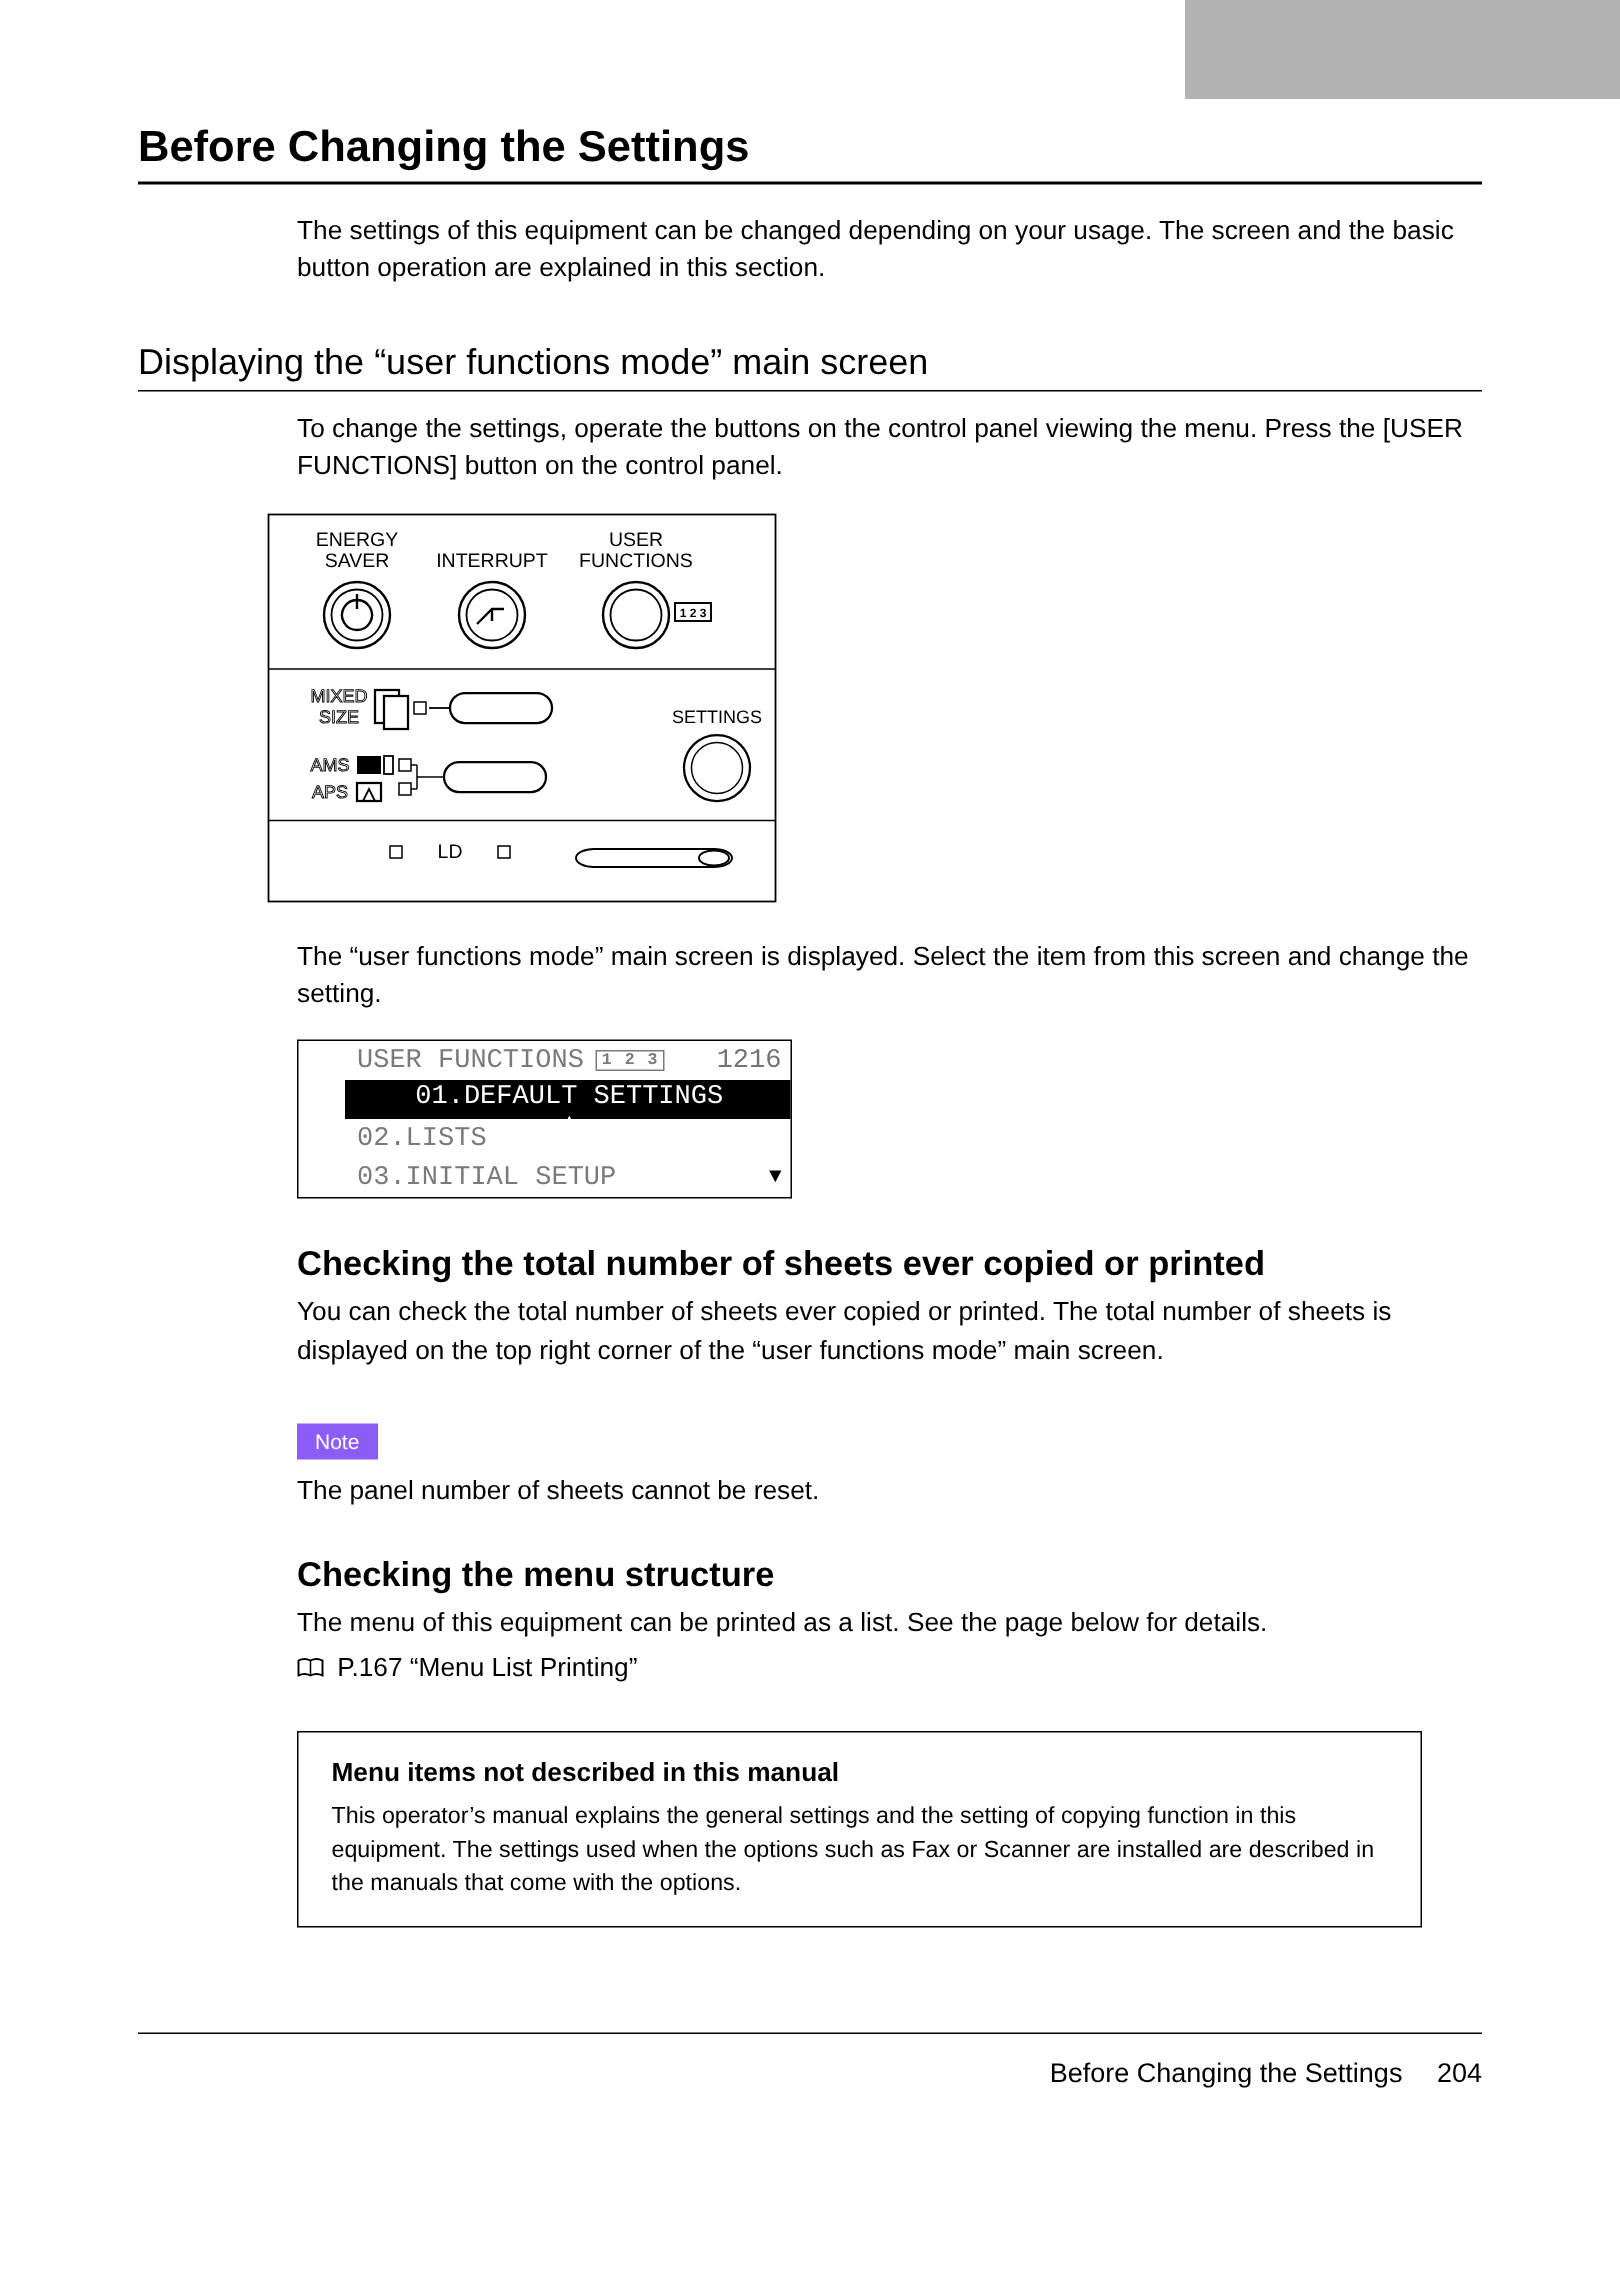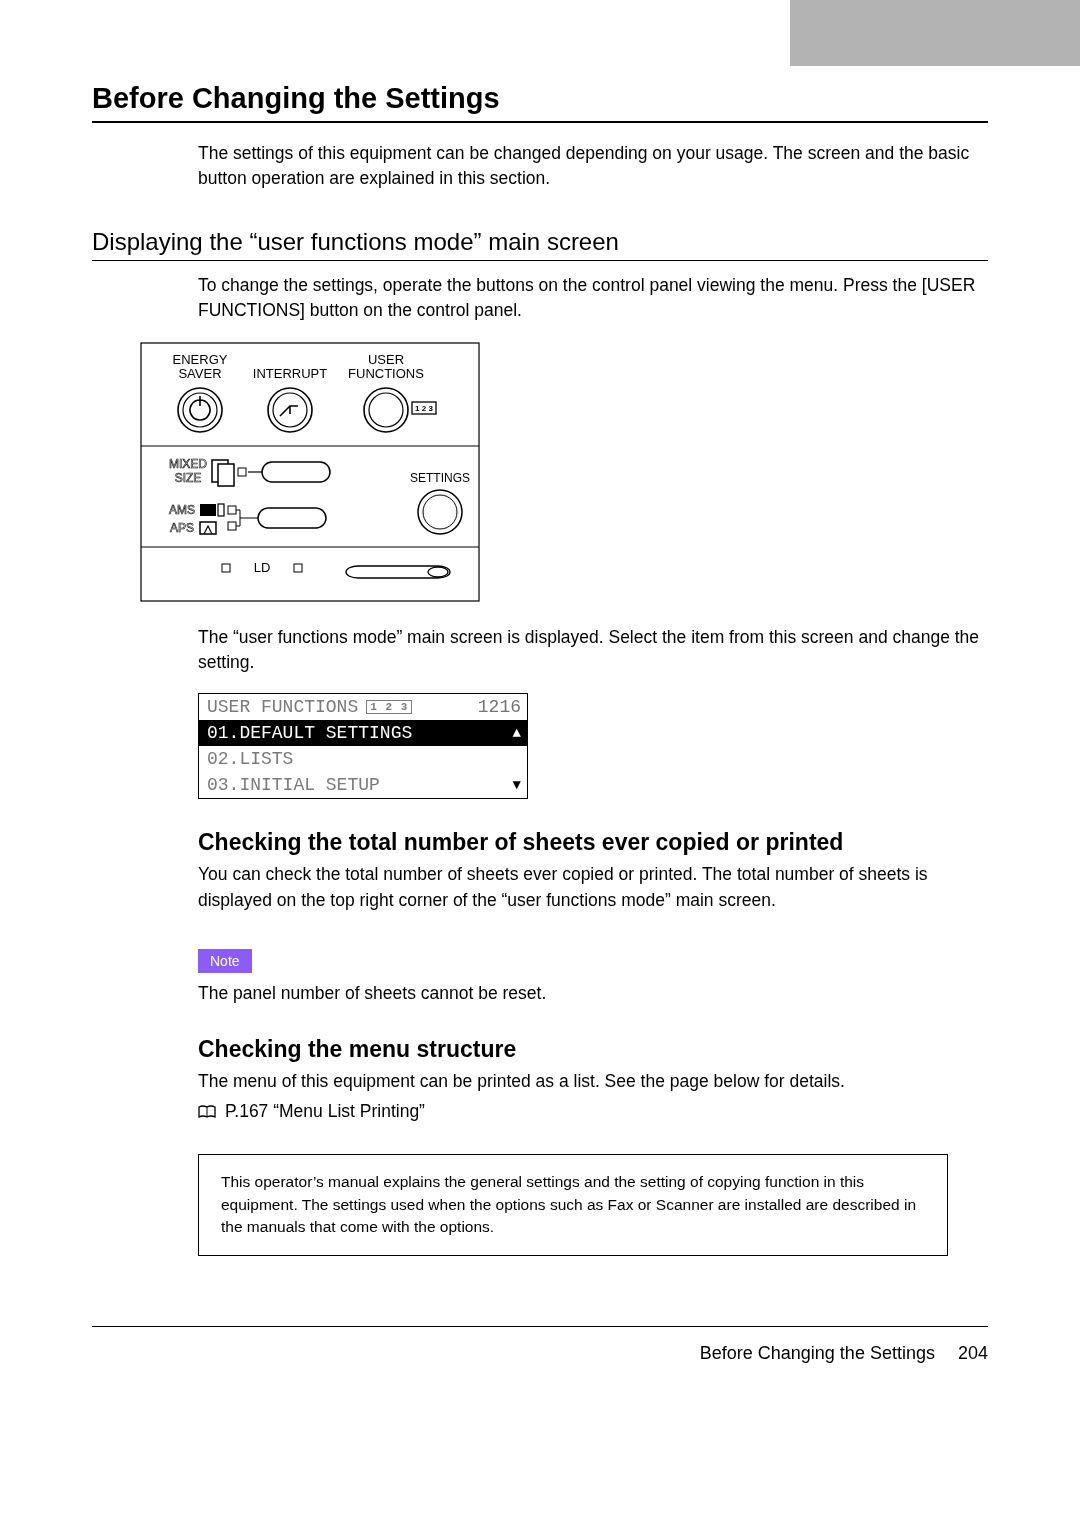--- a/index.html
+++ b/index.html
@@ -27,27 +27,27 @@
   .book-icon { display: inline-block; width: 18px; height: 14px; position: relative; margin-right: 4px; vertical-align: -2px; }
 
   .box-note { border: 1px solid #000; padding: 16px 22px; margin: 30px 0 0 0; margin-left: 106px; margin-right: 40px; }
   .box-note .h3 { margin-top: 0; margin-bottom: 8px; font-size: 17.5px; }
   .box-note .para { font-size: 15.5px; line-height: 1.45; margin-bottom: 0; }
 
   .footer { border-top: 1.5px solid #000; margin: 70px 92px 0 92px; padding-top: 16px; padding-bottom: 40px; text-align: right; font-size: 18px; }
   .footer .page-num { margin-left: 18px; }
 
   
-  .panel-fig { width: 324px; margin: 18px 0 18px 48px; }
+  .panel-fig { width: 324px; margin: 18px 0 18px 86px; }
   .panel-svg { width: 340px; height: 260px; }
 
   
-  .lcd-fig { width: 330px; margin: 10px 0 30px 106px; border: 1px solid #000; font-family: "Courier New", monospace; font-size: 18px; }
+  .lcd-fig { width: 330px; margin: 10px 0 30px 106px; border: 1px solid #000; font-family: "Courier New", monospace; font-size: 18px; padding-left: 31px; }
   .lcd-row { display: flex; justify-content: space-between; align-items: center; padding: 1px 6px 1px 8px; height: 26px; }
-  .lcd-row.sel { background: #000; color: #fff; }
+  .lcd-row.sel { background: #000; color: #fff; flex-direction: column; }
   .lcd-title { color: #7a7a7a; display: flex; align-items: center; gap: 8px; }
   .lcd-count { color: #737373; }
   .lcd-item { color: #7a7a7a; }
   .lcd-item.sel-text { color: #fff; }
   .lcd-arrow { font-size: 14px; }
   .lcd-123 { border: 1.5px solid #7a7a7a; font-size: 11px; font-weight: bold; padding: 0 3px; letter-spacing: 1px; color: #7a7a7a; }
 
 </style>
 </head>
 <body>
@@ -188,20 +188,21 @@
         <svg width="18" height="14" viewBox="0 0 18 14">
             <path d="M1 2 Q5 0 9 2 Q13 0 17 2 L17 12 Q13 10 9 12 Q5 10 1 12 Z" fill="none" stroke="#000" stroke-width="1.3"></path>
             <line x1="9" y1="2" x2="9" y2="12" stroke="#000" stroke-width="1"></line>
           </svg>
       </span>
       <span>P.167 “Menu List Printing”</span>
     </div>
   </div>
 
   <div class="box-note">
+    <div class="h3">Menu items not described in this manual</div>
     <div class="para">This operator’s manual explains the general settings and the setting of copying function in this equipment. The settings used when the options such as Fax or Scanner are installed are described in the manuals that come with the options.</div>
   </div>
 
 </div>
 
 <div class="footer">
   <span>Before Changing the Settings</span>
   <span class="page-num">204</span>
 </div>
 

